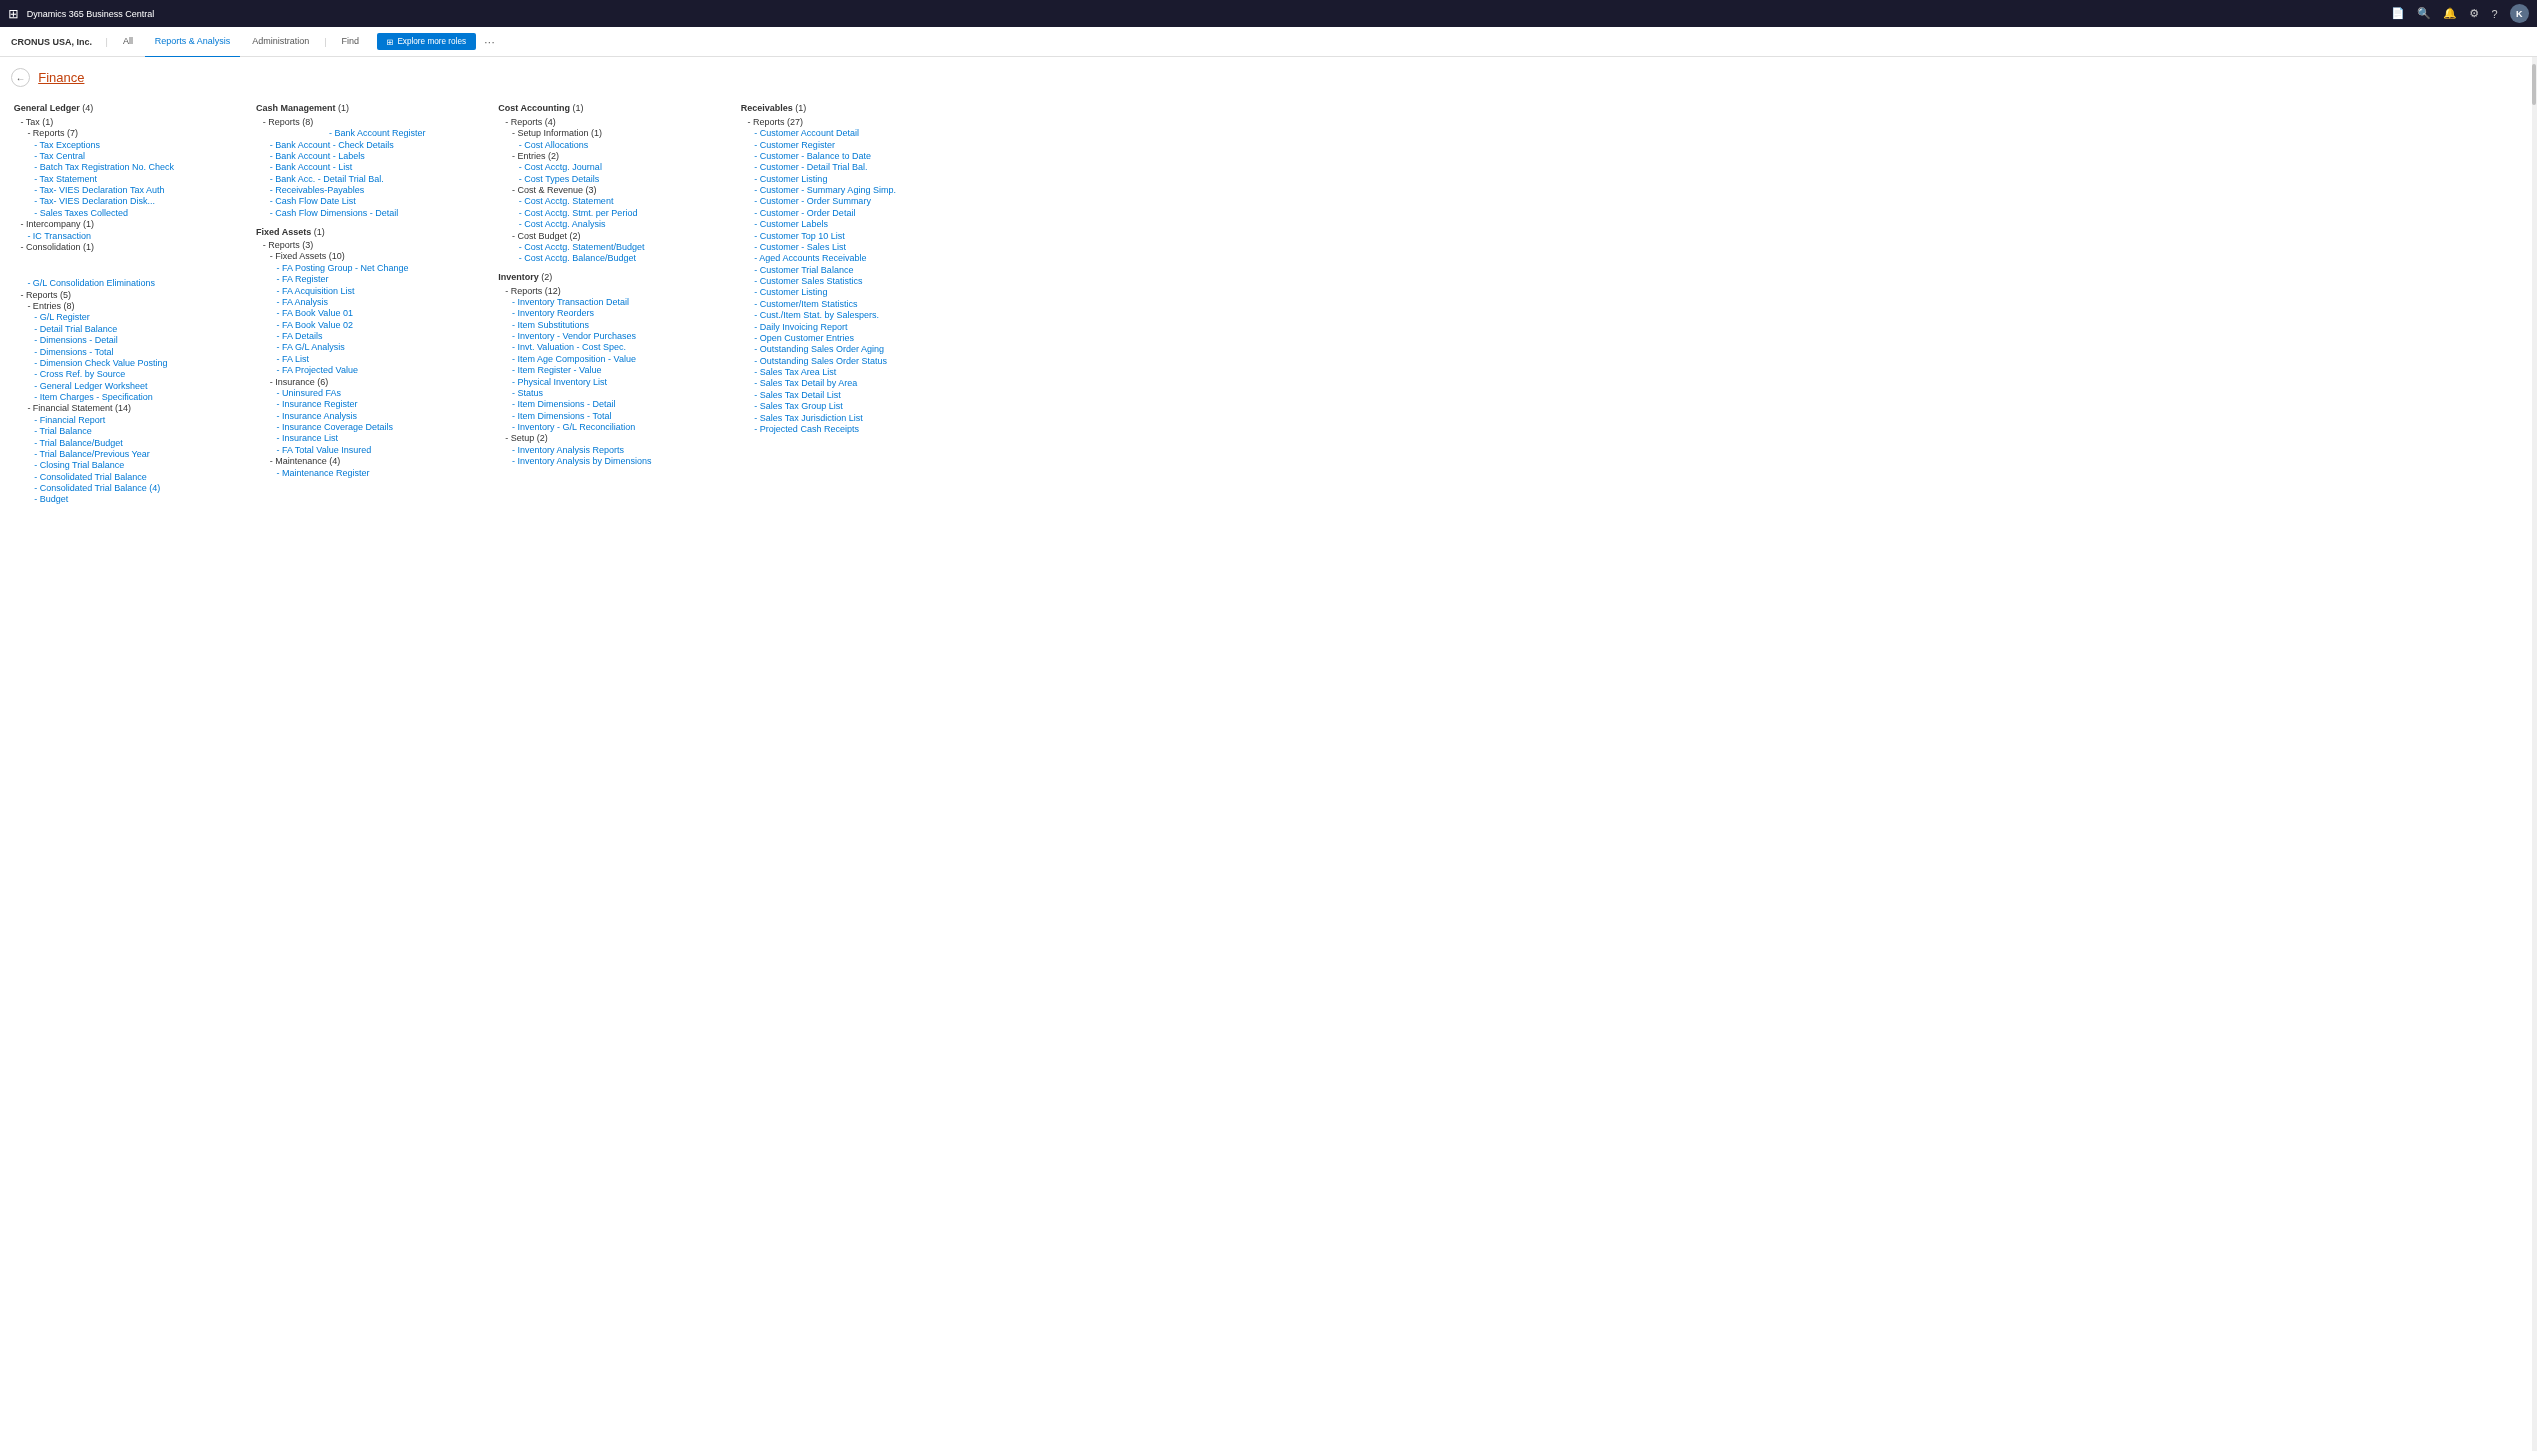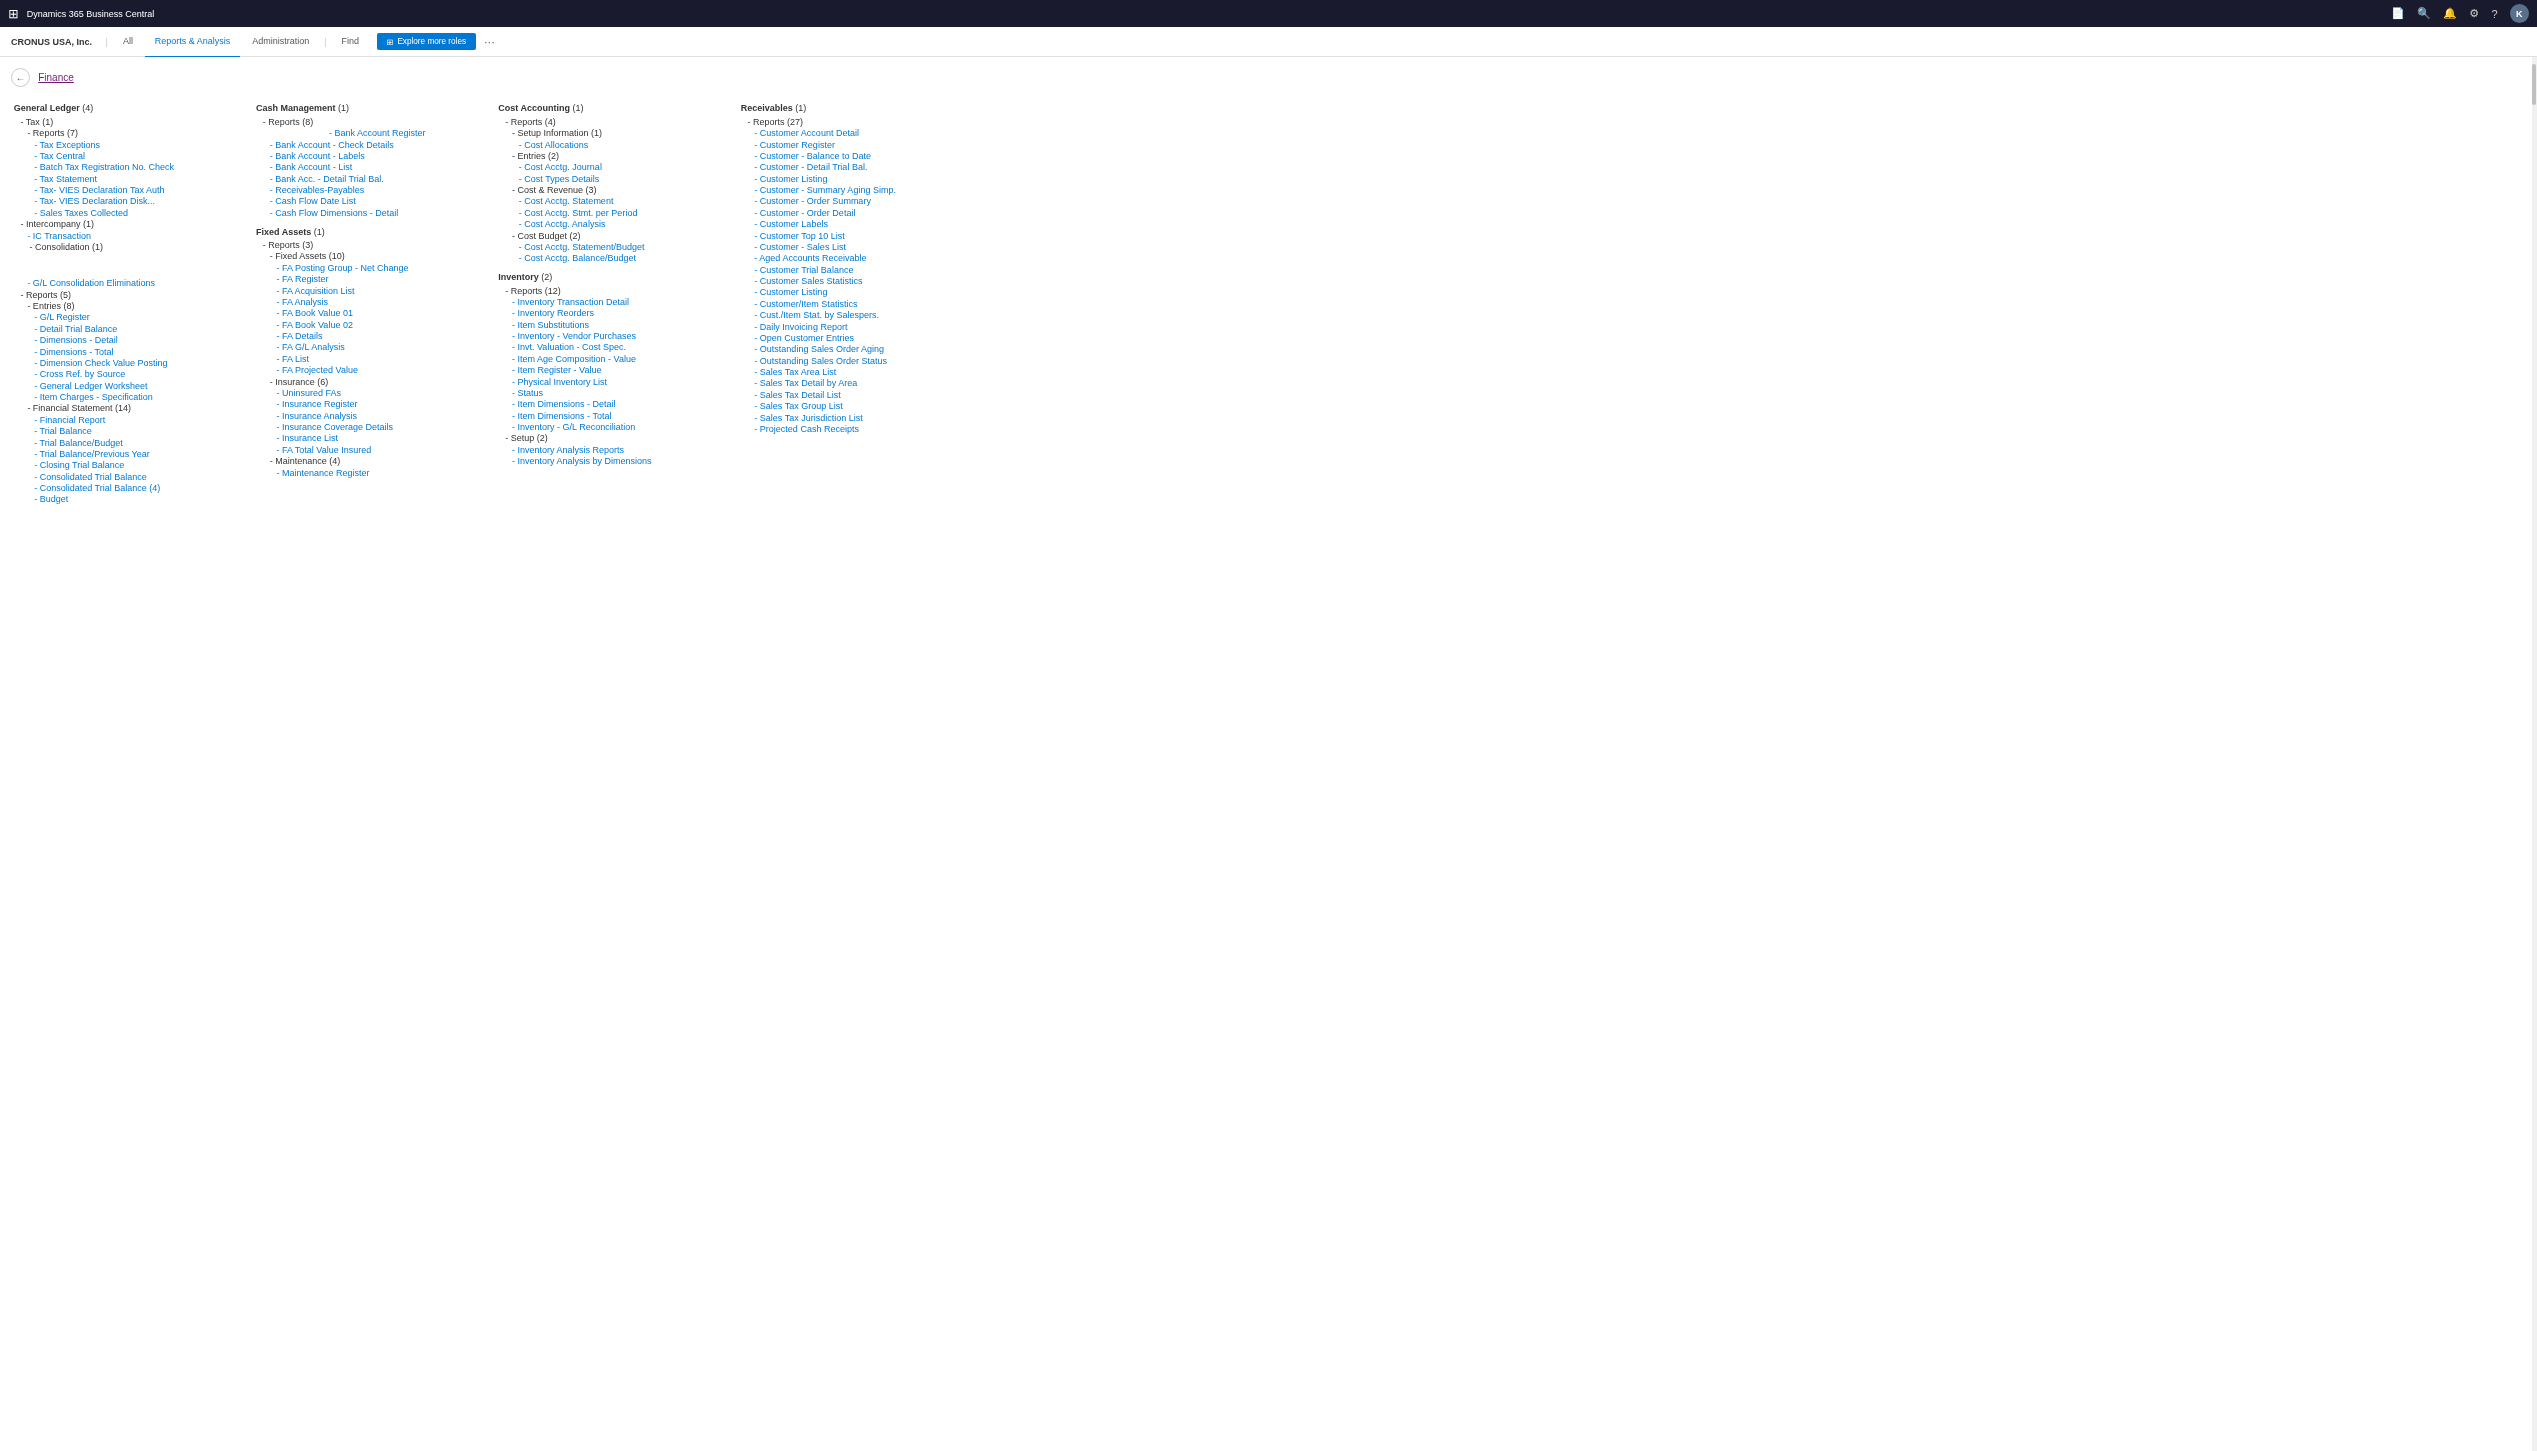--- a/index.html
+++ b/index.html
@@ -78,21 +78,21 @@
       align-items: center;
       padding: 11px 13.7px 5.5px 11px;
       gap: 8.2px;
     }
     .back-btn {
       width: 19px; height: 19px; border-radius: 50%;
       border: 0.7px solid #ccc; background: #fff;
       display: flex; align-items: center; justify-content: center;
       cursor: pointer; color: #555; font-size: 9.6px;
     }
-    .page-title { font-size: 10px; font-weight: 400; color: #701a75; text-decoration: underline; }
+    .page-title { font-size: 13px; font-weight: 400; color: #c2410c; text-decoration: underline; }
 
     
     .scroll-indicator {
       position: fixed; right: 0; top: 57px; bottom: 0;
       width: 5.5px; background: #f0f0f0;
     }
     .scroll-thumb {
       width: 4.1px; margin: 0.7px;
       height: 41px; background: #c0c0c0; border-radius: 2px;
       position: absolute; top: 6.8px;
@@ -172,21 +172,21 @@
       <span class="plain-text" style="display: block; padding-left: 13.7px;">- Reports (7)</span>
       <span class="link-item" style="display: block; padding-left: 20.5px;">- Tax Exceptions</span>
       <span class="link-item" style="display: block; padding-left: 20.5px;">- Tax Central</span>
       <span class="link-item" style="display: block; padding-left: 20.5px;">- Batch Tax Registration No. Check</span>
       <span class="link-item" style="display: block; padding-left: 20.5px;">- Tax Statement</span>
       <span class="link-item" style="display: block; padding-left: 20.5px;">- Tax- VIES Declaration Tax Auth</span>
       <span class="link-item" style="display: block; padding-left: 20.5px;">- Tax- VIES Declaration Disk...</span>
       <span class="link-item" style="display: block; padding-left: 20.5px;">- Sales Taxes Collected</span>
       <span class="plain-text" style="display: block; padding-left: 6.8px;">- Intercompany (1)</span>
       <span class="link-item" style="display: block; padding-left: 13.7px;">- IC Transaction</span>
-      <span class="plain-text" style="display: block; padding-left: 6.8px; margin-left: 9px;">- Consolidation (1)</span>
+      <span class="plain-text" style="display: block; padding-left: 6.8px;">- Consolidation (1)</span>
       <span class="link-item" style="display: block; padding-left: 13.7px; margin-top: 25px;">- G/L Consolidation Eliminations</span>
       <span class="plain-text" style="display: block; padding-left: 6.8px;">- Reports (5)</span>
       <span class="plain-text" style="display: block; padding-left: 13.7px;">- Entries (8)</span>
       <span class="link-item" style="display: block; padding-left: 20.5px;">- G/L Register</span>
       <span class="link-item" style="display: block; padding-left: 20.5px;">- Detail Trial Balance</span>
       <span class="link-item" style="display: block; padding-left: 20.5px;">- Dimensions - Detail</span>
       <span class="link-item" style="display: block; padding-left: 20.5px;">- Dimensions - Total</span>
       <span class="link-item" style="display: block; padding-left: 20.5px;">- Dimension Check Value Posting</span>
       <span class="link-item" style="display: block; padding-left: 20.5px;">- Cross Ref. by Source</span>
       <span class="link-item" style="display: block; padding-left: 20.5px;">- General Ledger Worksheet</span>

